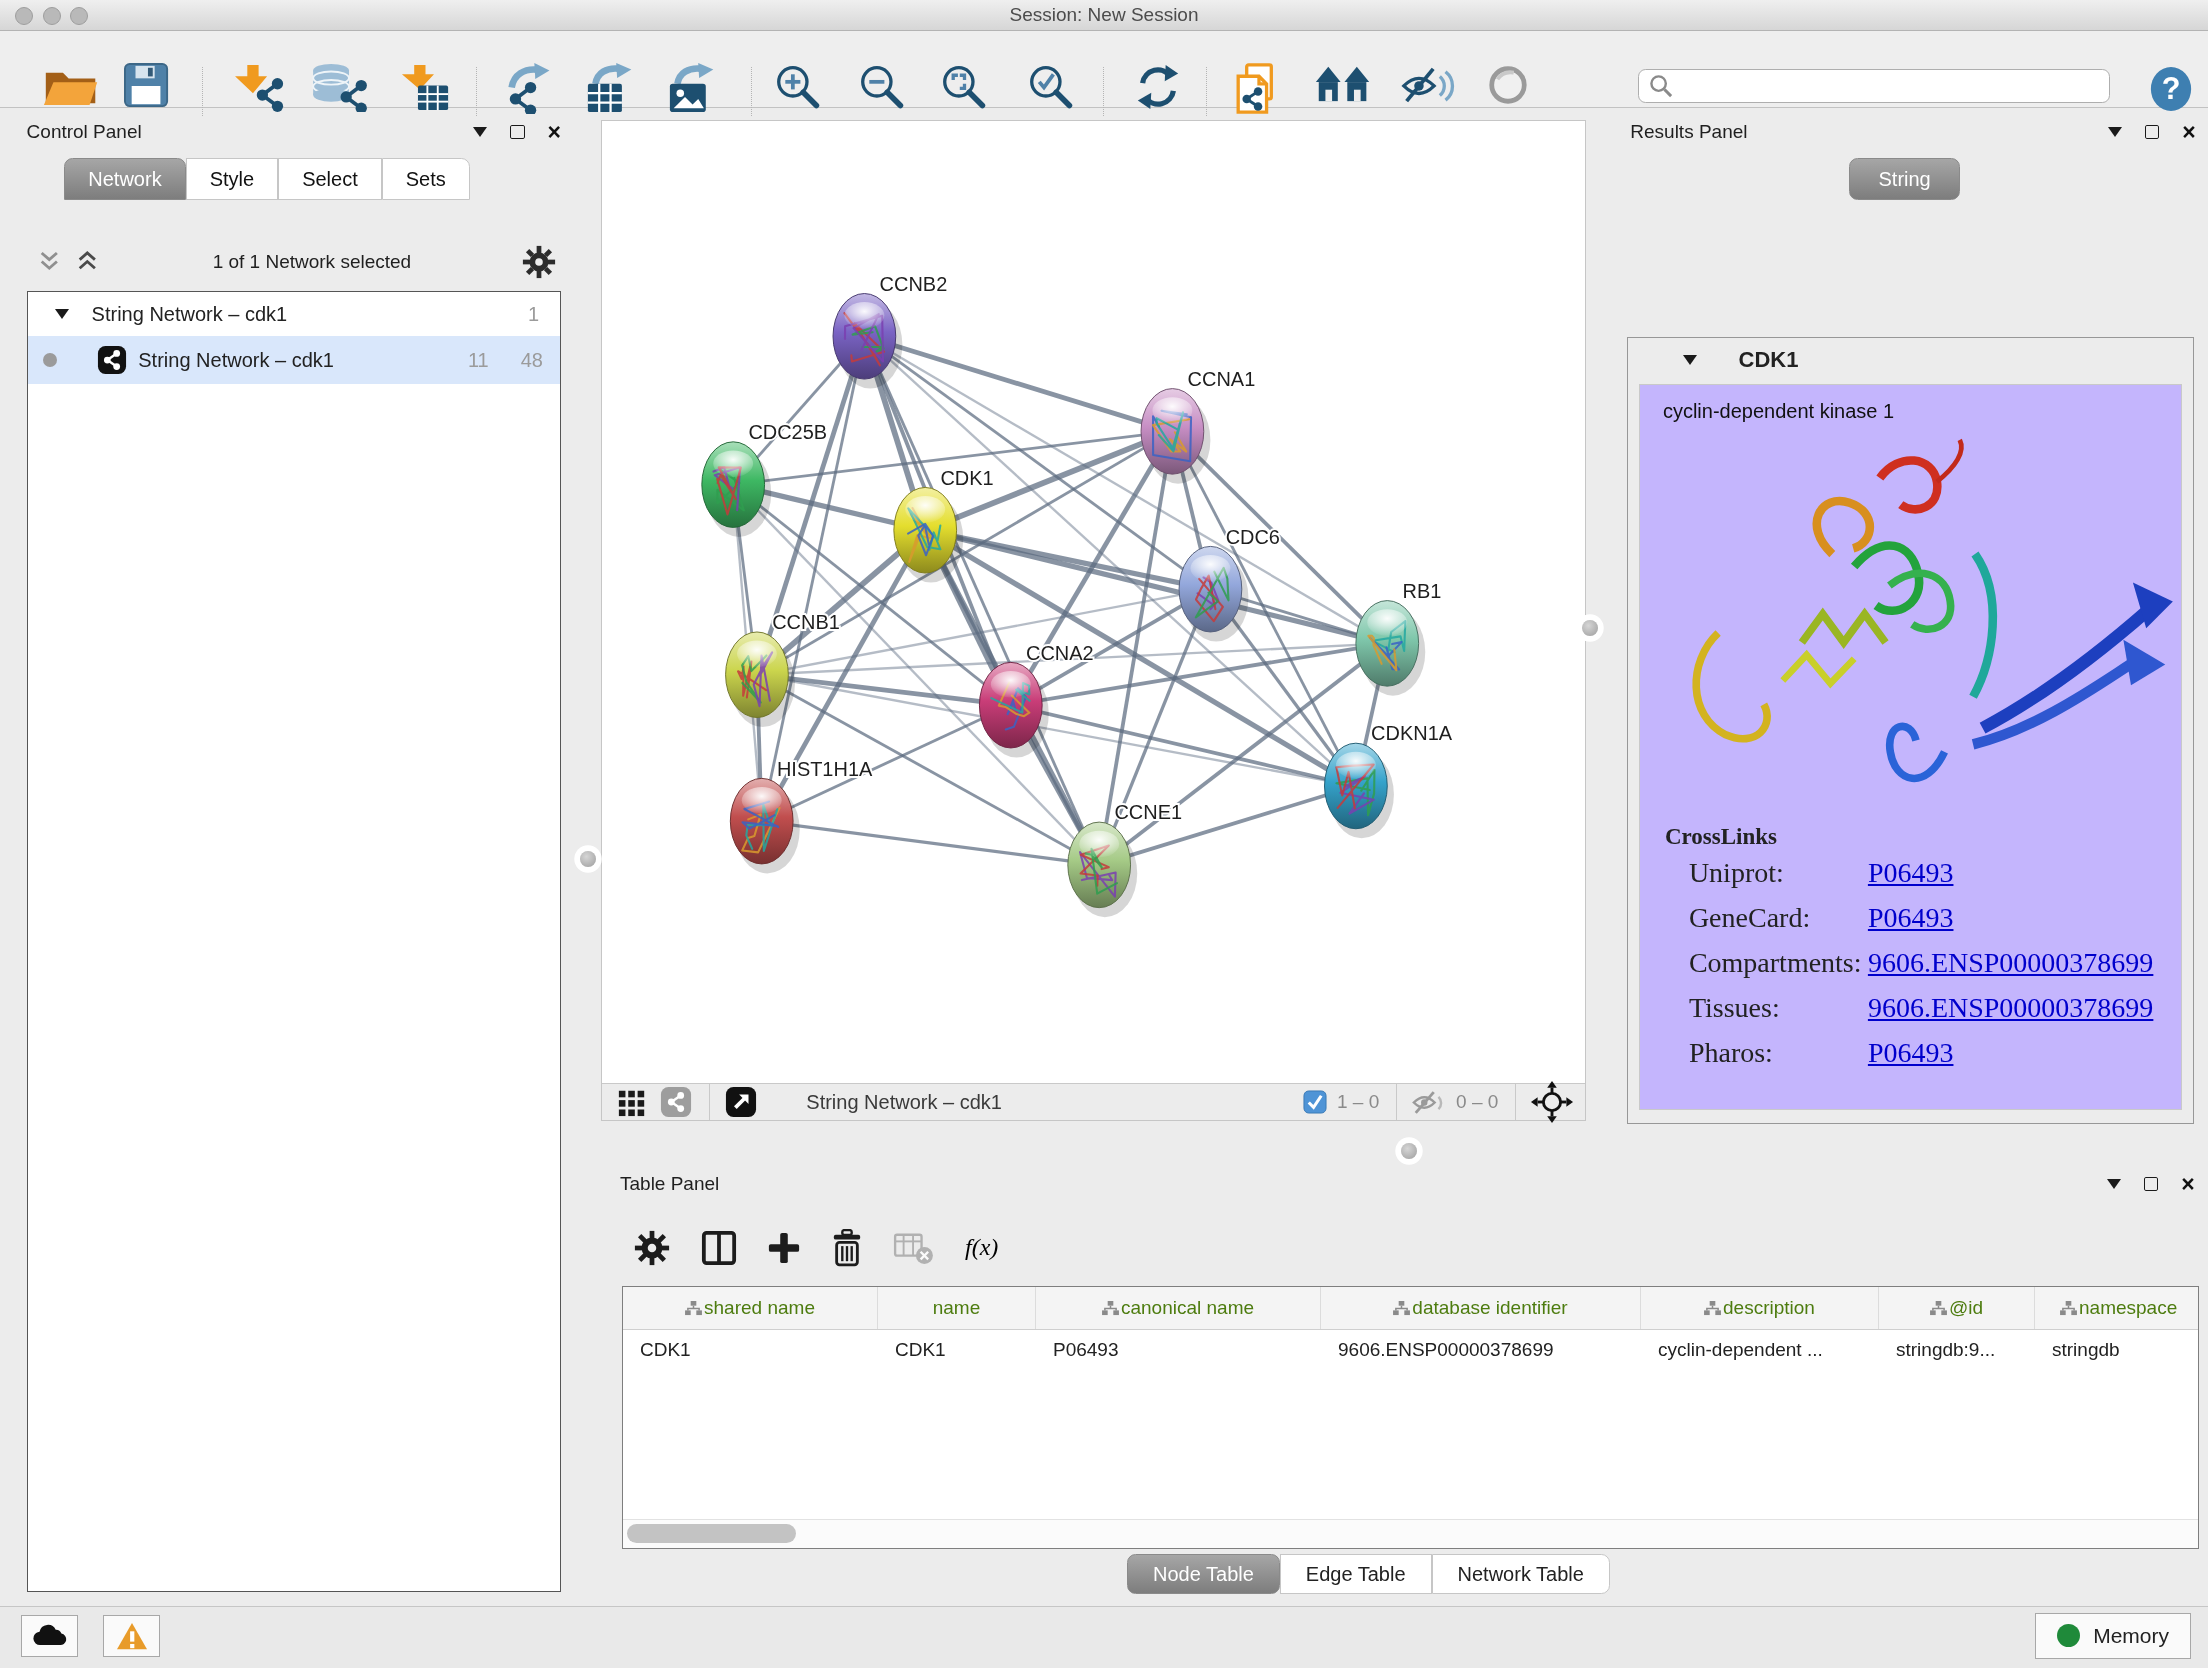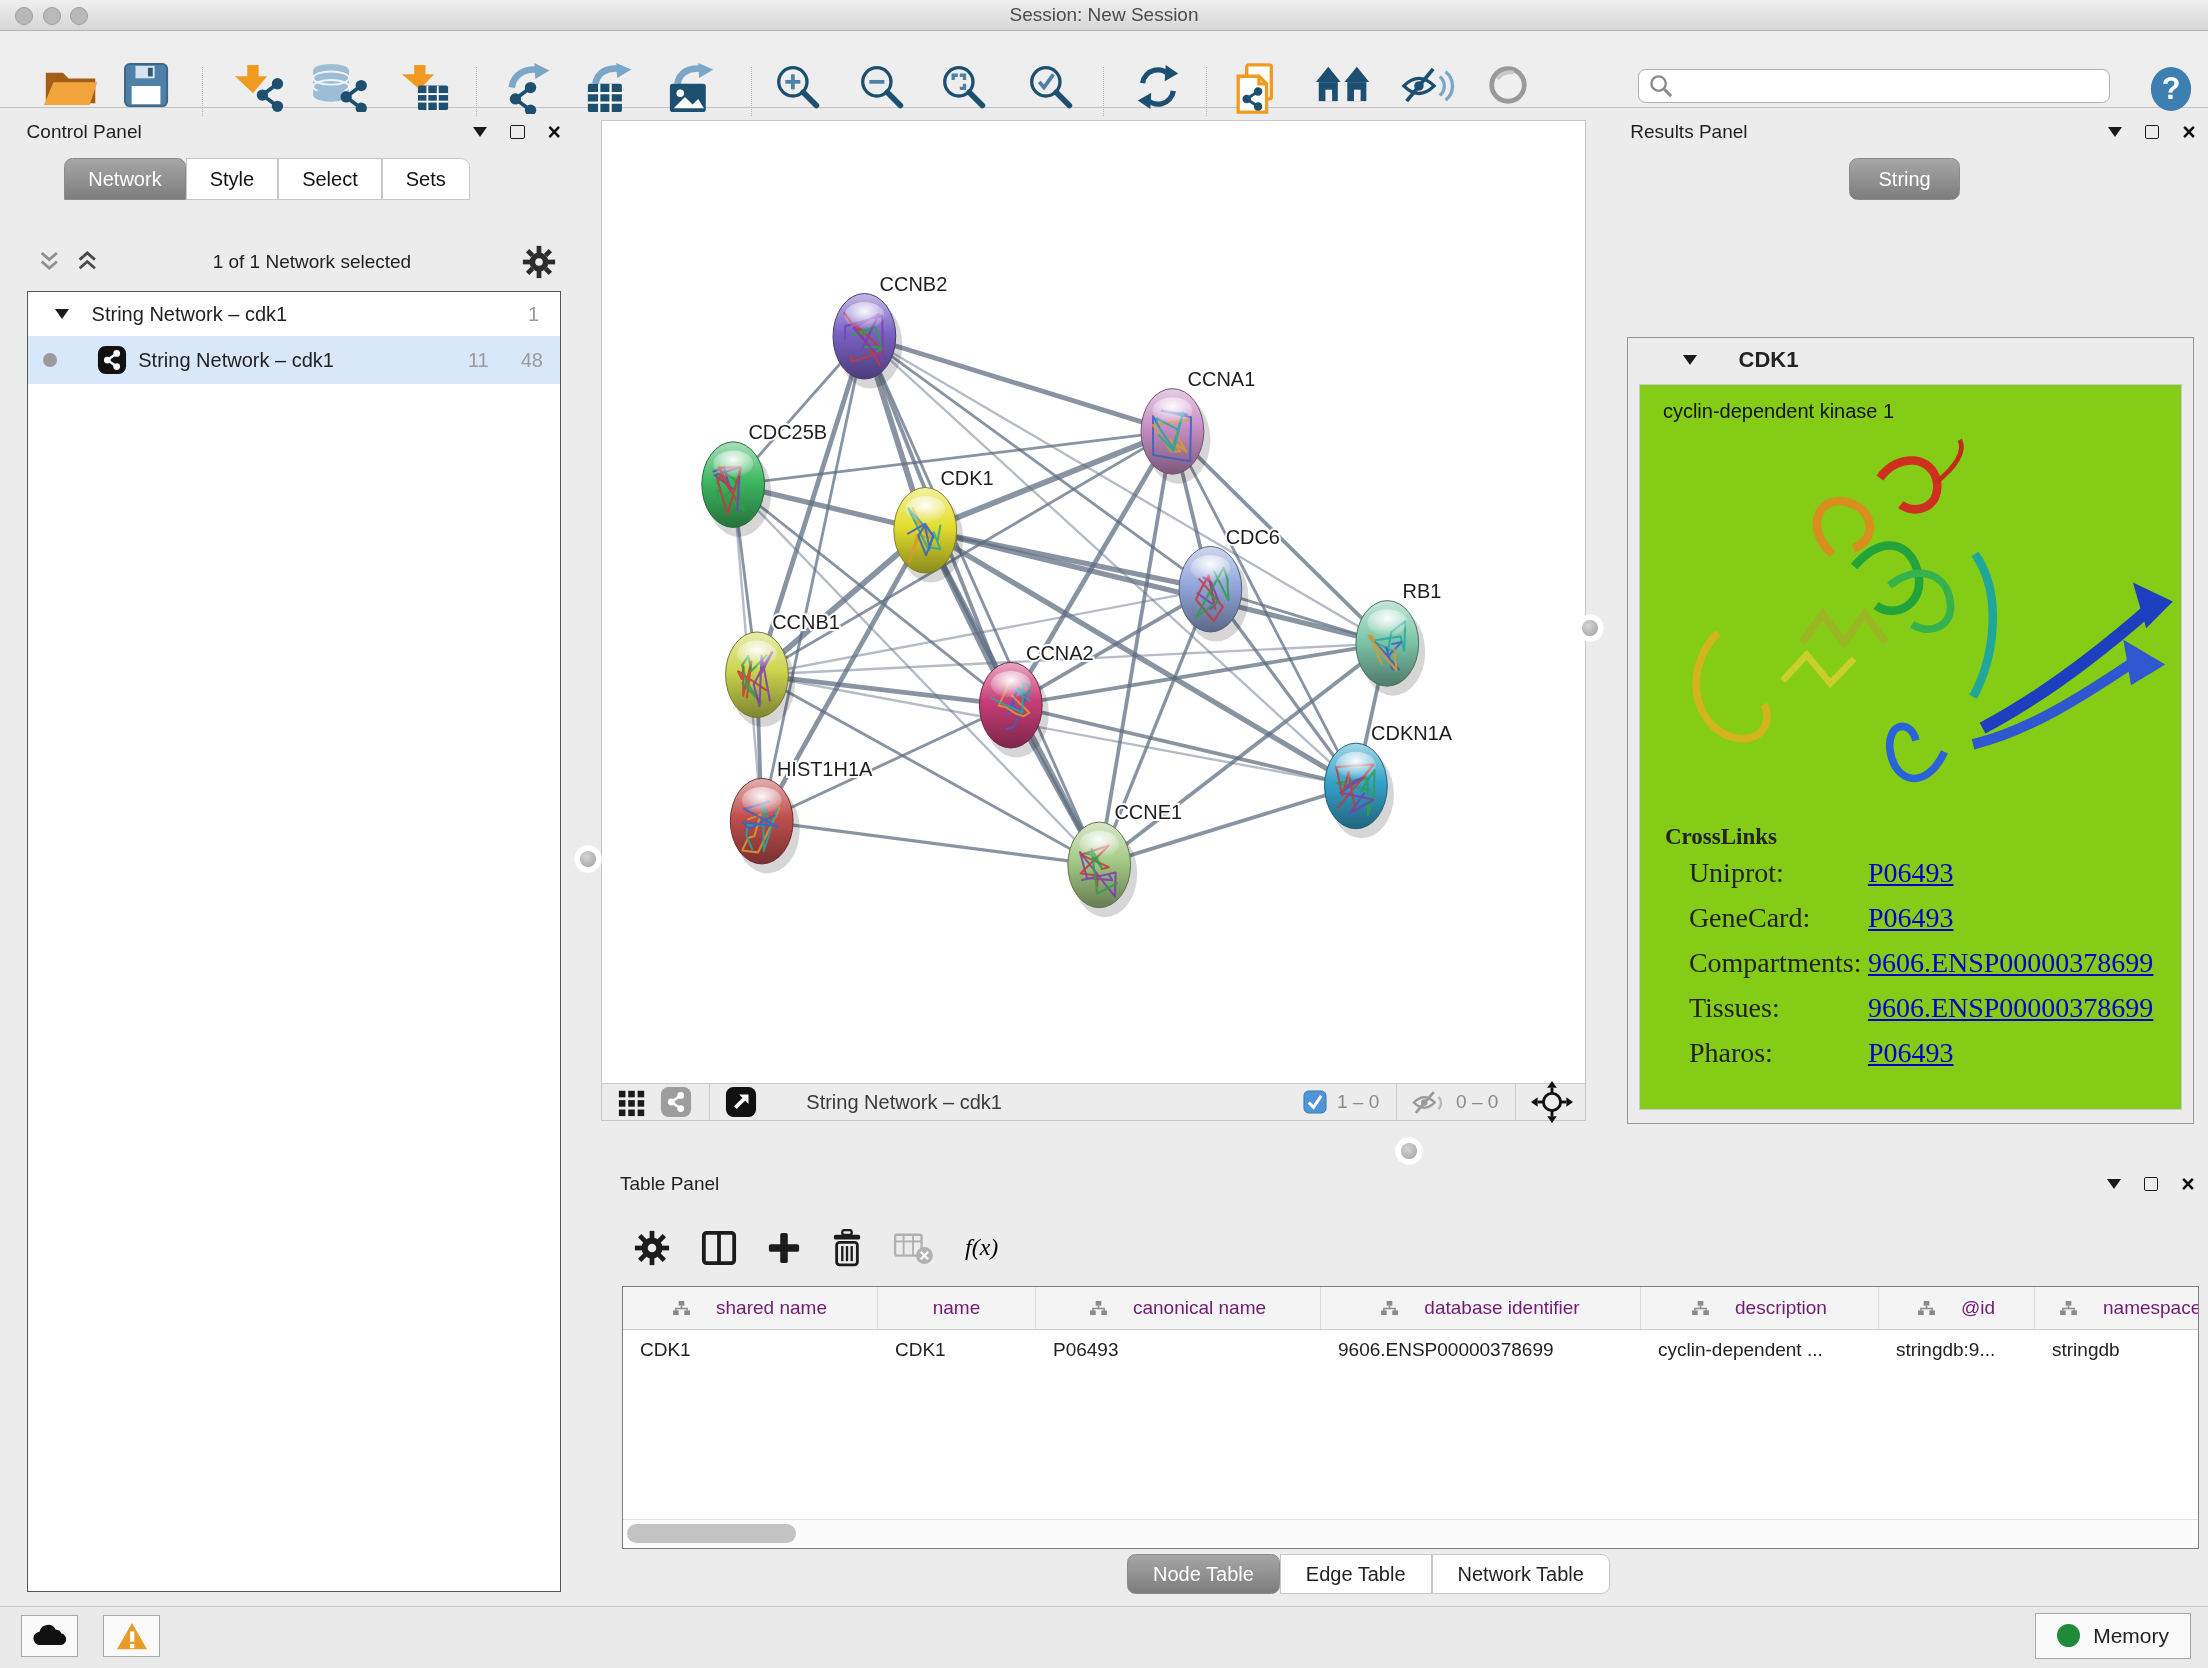--- a/index.html
+++ b/index.html
@@ -54,35 +54,35 @@
   .string-tab{position:absolute;left:232px;top:42px;height:40px;padding:0 28.5px;font-size:20px;color:#fff;
     background:linear-gradient(#a6a6a6,#7d7d7d);border:1px solid #8a8a8a;border-radius:8.6px;
     display:flex;align-items:center;}
   .rp-buttons-box{position:absolute;left:9.5px;right:15px;top:120px;height:95px;border:1px solid #b5b5b5;
     display:flex;align-items:center;justify-content:center;gap:30px;}
   .rp-btn{height:42px;padding:0 28.5px;background:#fff;border:1px solid #bdbdbd;border-radius:8.6px;
     font-size:20px;display:flex;align-items:center;}
   .rp-cdk-box{position:absolute;left:9.5px;right:15px;top:221px;bottom:7.6px;border:1px solid #979797;}
   .rp-cdk-head{display:flex;align-items:center;height:44px;padding-left:55px;gap:42px;}
   .rp-protein-name{font-size:22px;font-weight:bold;}
-  .rp-white{position:absolute;left:11.4px;right:11.4px;top:46px;bottom:13.3px;background:#84cc16;border:1px solid #c9c9c9;overflow:hidden;}
+  .rp-white{position:absolute;left:11.4px;right:11.4px;top:46px;bottom:13.3px;background:#c4b5fd;border:1px solid #c9c9c9;overflow:hidden;}
   .rp-desc{padding:15px 0 0 23px;font-size:20px;color:#111;}
   .crosslinks{position:absolute;left:0;top:439px;right:0;font-family:"Liberation Serif",serif;}
   .cl-title{font-size:23px;font-weight:bold;padding-left:25px;}
   .cl-row{display:flex;height:45px;align-items:center;font-size:28px;}
   .cl-label{width:179px;padding-left:49px;}
   .cl-value{color:#0000cc;text-decoration:underline;}
   
   .table-panel{position:absolute;left:601px;top:1168px;width:1607px;height:430px;}
   .tp-toolbar{position:absolute;left:32px;top:55px;height:49px;display:flex;align-items:center;gap:30px;}
   .fx-label{font-family:"Liberation Serif",serif;font-style:italic;font-size:24px;color:#000000;}
   .tbl{position:absolute;left:21px;right:9.5px;top:118px;bottom:49px;background:#fff;border:1.9px solid #7e7e7e;overflow:hidden;}
   .tbl-header,.tbl-row{display:grid;grid-template-columns:255px 158px 285px 320px 238px 156px 285px;}
   .tbl-header{height:42px;background:#f4f4f4;border-bottom:1px solid #cfcfcf;}
-  .th{display:flex;align-items:center;justify-content:center;gap:26px;font-size:19px;color:#701a75;
+  .th{display:flex;align-items:center;justify-content:center;gap:2px;font-size:19px;color:#4d7c0f;
     border-right:1px solid #dcdcdc;white-space:nowrap;overflow:hidden;}
   .tbl-row{height:40px;}
   .td{display:flex;align-items:center;padding-left:17px;font-size:19px;white-space:nowrap;overflow:hidden;}
   .hscroll{position:absolute;left:0;right:0;bottom:0;height:28.5px;background:#fbfbfb;border-top:1px solid #e2e2e2;}
   .hthumb{position:absolute;left:3.8px;top:4.8px;width:169px;height:19px;border-radius:9.5px;background:#c3c3c3;}
   .tbl-tabs{position:absolute;left:526px;bottom:3.8px;display:flex;}
   .btab{height:38px;padding:0 25px;font-size:20px;display:flex;align-items:center;background:#fff;border:1px solid #c6c6c6;}
   .btab.first{border-radius:8.6px 0 0 8.6px;}
   .btab.last{border-radius:0 8.6px 8.6px 0;}
   .btab.sel{background:linear-gradient(#a6a6a6,#7d7d7d);color:#fff;border-color:#8a8a8a;border-radius:8.6px;}

